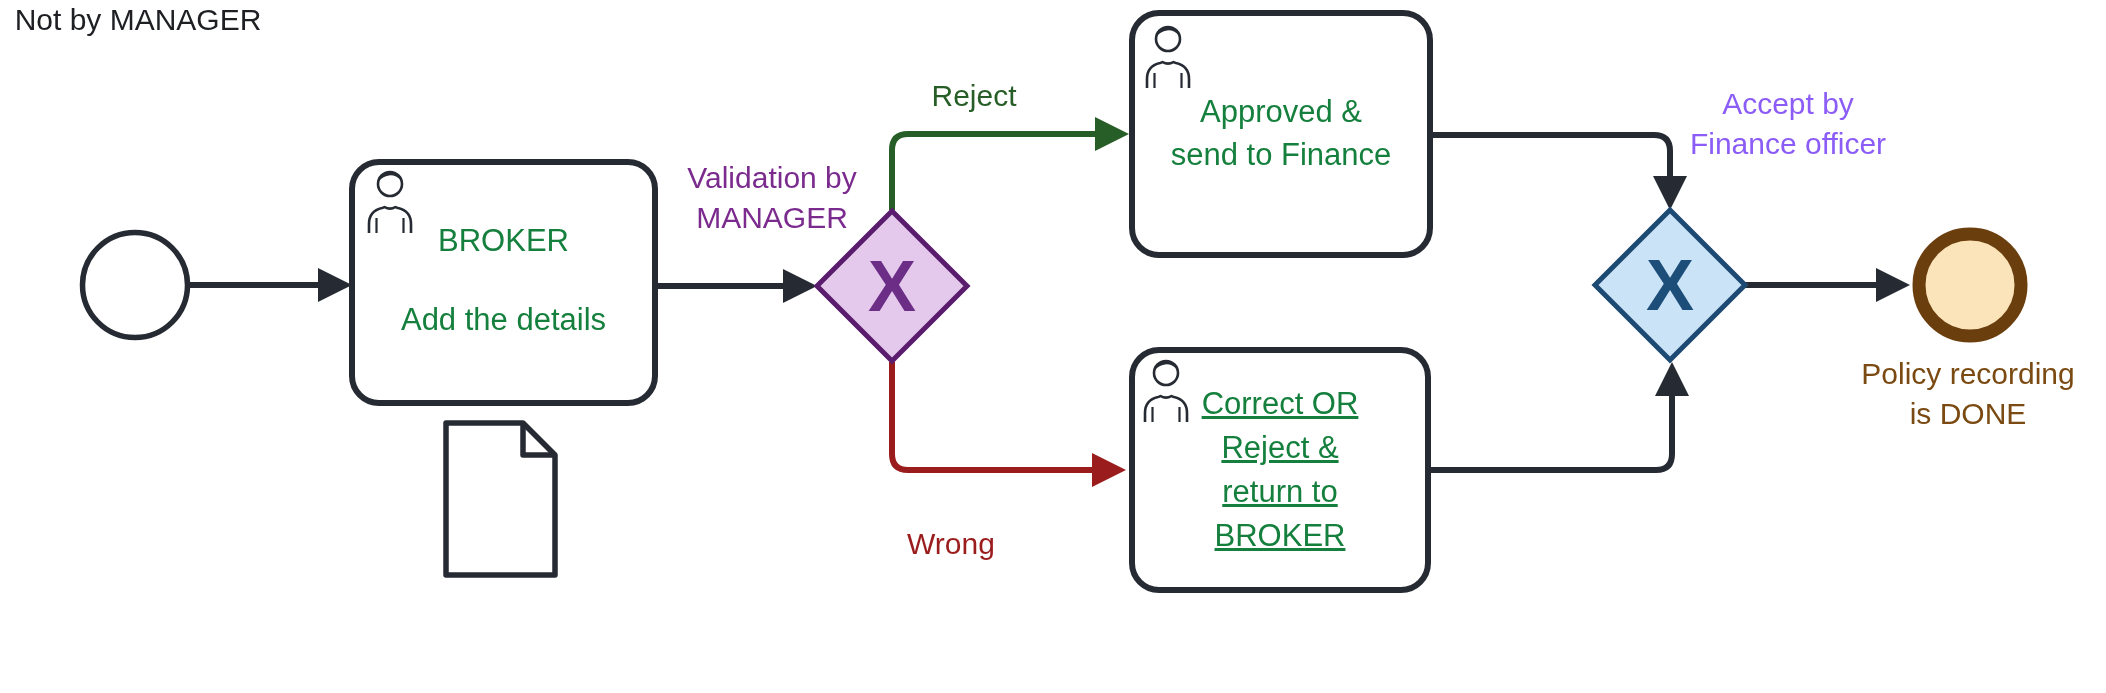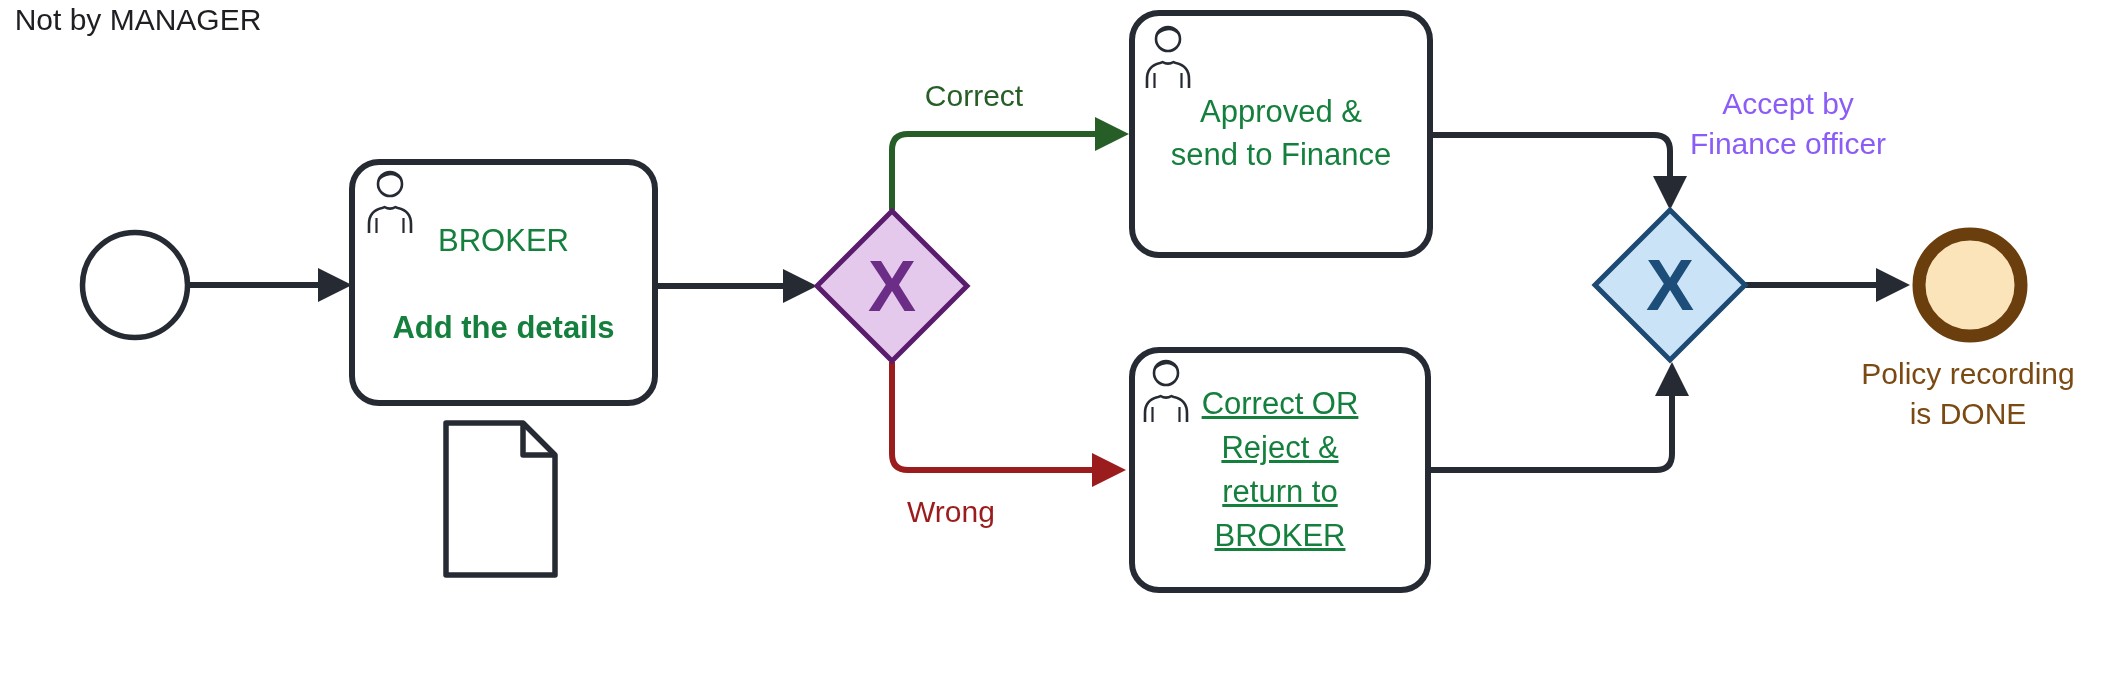--- a/index.html
+++ b/index.html
@@ -27,21 +27,21 @@
     color: #15803d;
     font-size: 31px;
     line-height: 1.38;
   }
   .task-flex {
     display: flex;
     align-items: center;
     justify-content: center;
   }
   .lbl-green  { color: #275e27; }
-  .lbl-red    { color: #9b1c1c; }
+  .lbl-red    { color: #9b1c1c; margin-top: 32px; }
   .lbl-purple { color: #7b2b8e; }
   .lbl-blue   { color: #8b5cf6; }
   .lbl-brown  { color: #7a4a12; }
   .gateway-x {
     position: absolute;
     width: 110px;
     height: 110px;
     display: flex;
     align-items: center;
     justify-content: center;
@@ -133,27 +133,29 @@
       <path d="M7 66 V57 Q7 44 20 41 Q21.5 40.6 22.5 40 A10.5 10.5 0 0 0 33.5 40 Q34.5 40.6 36 41 Q49 44 49 57 V66" fill="#ffffff" stroke="#262b33" stroke-width="2.6" stroke-linejoin="round"></path>
       <path d="M14.5 51 V66 M41.5 51 V66" fill="none" stroke="#262b33" stroke-width="2.2"></path>
     </g>
   </svg>
 
 
   <div class="lbl" style="left:0; top:437; width:276px;">Not by MANAGER</div>
 
   <div class="task-text" style="left:352px; top:220px; width:303px;">BROKER</div>
 
-  <div class="task-text" style="left:352px; top:307px; width:303px;font-weight:bold;">Add the details</div>
+  <div class="task-text" style="left:352px; top:299px; width:303px;">Add the details</div>
 
 
+  <div class="lbl lbl-purple" style="left:652px; top:158px; width:240px; line-height:1.34;">Validation by
+MANAGER</div>
 
   <div class="gateway-x x-purple" style="left:837px; top:231px;">X</div>
 
-  <div class="lbl lbl-green" style="left:824px; top:76px; width:300px;">Correct</div>
+  <div class="lbl lbl-green" style="left:824px; top:76px; width:300px;">Reject</div>
 
   <div class="lbl lbl-red" style="left:801px; top:492px; width:300px;">Wrong</div>
 
   <div class="task-text task-flex" style="left:1132px; top:13px; width:298px; height:242px;">Approved &amp;
 send to Finance</div>
 
   <div class="task-text task-flex" style="left:1132px; top:350px; width:296px; height:240px; line-height:1.42;text-decoration:underline;">Correct OR
 Reject &amp;
 return to
 BROKER</div>

